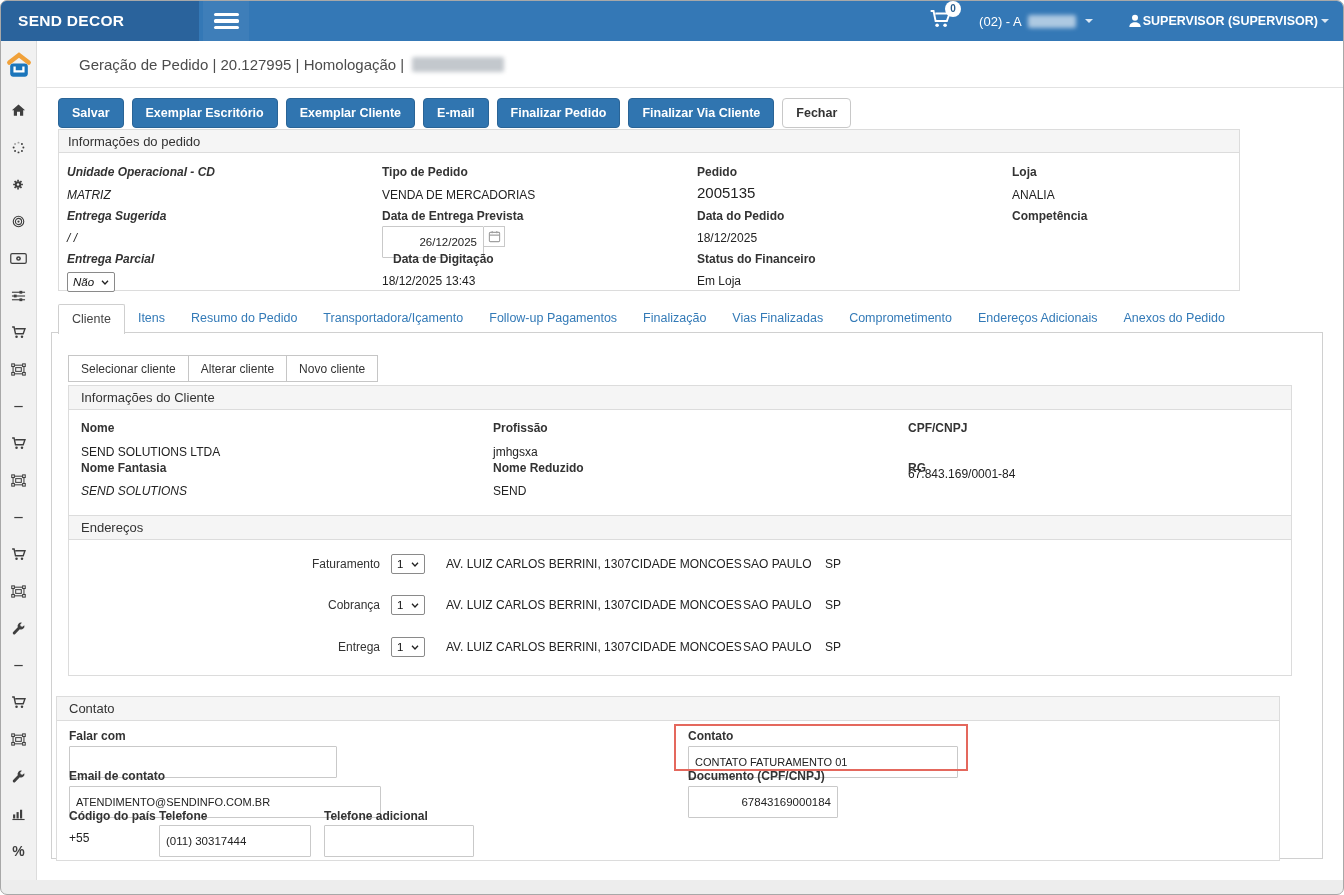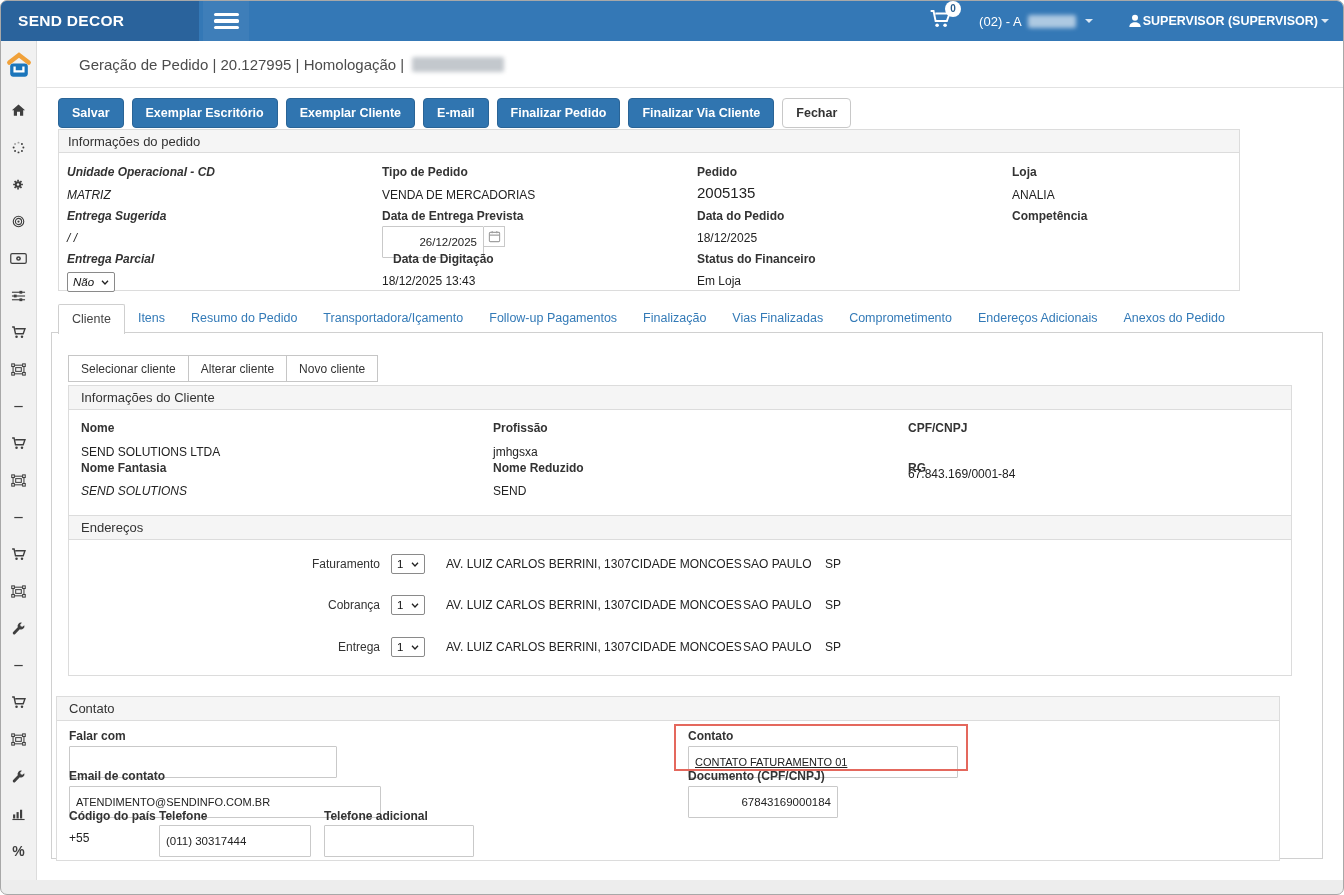--- a/index.html
+++ b/index.html
@@ -475,21 +475,21 @@
           <input class="inp" style="position: absolute; top: 65px; left: 0px; width: 312px; font-size: 11px;" readonly="" value="ATENDIMENTO@SENDINFO.COM.BR">
           <span class="clabel" style="top:88px; left:0;">Código do país</span>
           <span class="clabel" style="top:88px; left:90px;">Telefone</span>
           <span class="clabel" style="top:88px; left:255px;">Telefone adicional</span>
           <span class="cvalue" style="top:110px; left:0;">+55</span>
           <input class="inp" style="position: absolute; top: 104px; left: 90px; width: 152px;" readonly="" value="(011) 30317444">
           <input class="inp" style="position: absolute; top: 104px; left: 255px; width: 150px;" readonly="" value="">
         </div>
         <div class="contact-col" style="left:631px; width:380px; height:140px;">
           <span class="clabel" style="top:8px; left:0;">Contato</span>
-          <input class="inp" style="position: absolute; top: 25px; left: 0px; width: 270px; font-size: 11px; text-decoration: underline;" readonly="" value="CONTATO FATURAMENTO 01">
+          <input class="inp" style="position: absolute; top: 25px; left: 0px; width: 270px; font-size: 11px;" readonly="" value="CONTATO FATURAMENTO 01">
           <span class="clabel" style="top:48px; left:0;">Documento (CPF/CNPJ)</span>
           <input class="inp right" style="position: absolute; top: 65px; left: 0px; width: 150px;" readonly="" value="67843169000184">
         </div>
       </div>
 
     </div>
   </div>
 </div>
 
 </body></html>

